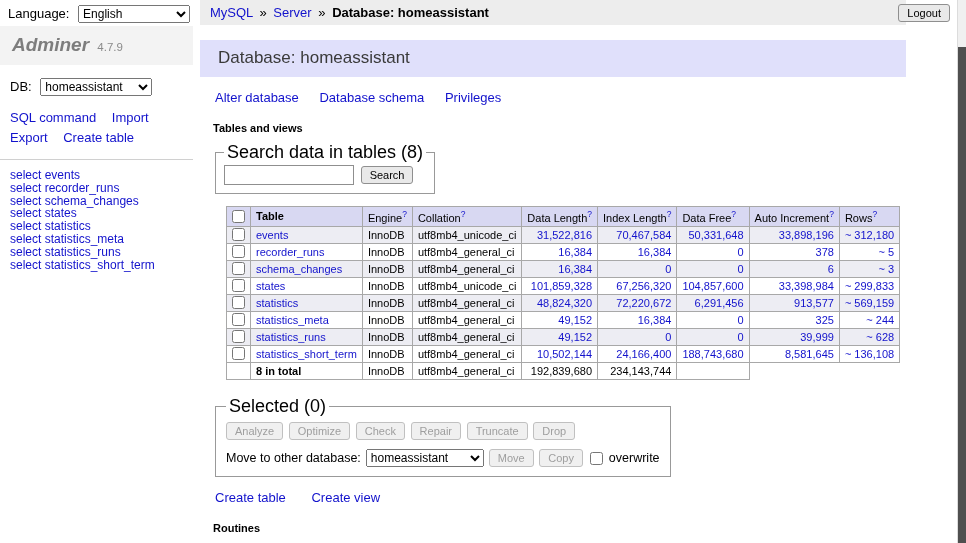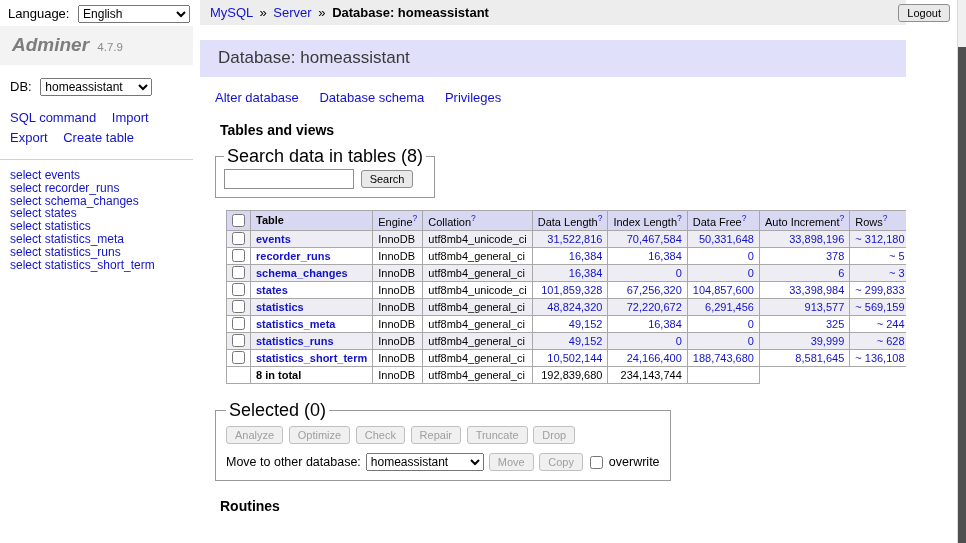--- a/index.html
+++ b/index.html
@@ -35,35 +35,35 @@
   .menu-links a{margin-right:12px;}
   .table-list{padding:9px 10px;font-size:12px;}
   .table-list a{display:block;line-height:12.8px;white-space:nowrap;}
 
   
   .main{position:absolute;left:200px;top:26px;width:706px;bottom:0;overflow:hidden;}
   .main h2{margin:14px 0 0;background:#e0e0fb;padding:8px 12px 9px 18px;font-size:17px;
            font-weight:normal;color:#3a3a3a;}
   .page-links{margin:13px 0 0 15px;}
   .page-links a{margin-right:17px;}
-  .main h3{font-size:14px;margin:17px 0 0 20px;font-weight:bold;}
+  .main h3{font-size:11px;margin:17px 0 0 13px;font-weight:bold;}
   fieldset{border:1px solid #999;display:inline-block;}
   legend{font-size:18px;padding:0 3px;}
   .search-fieldset{margin:8px 0 0 15px;padding:2px 8px 8px;}
   .search-fieldset input{width:130px;}
   .search-fieldset button{margin-left:3px;}
 
   table.data{border-collapse:collapse;margin:12px 0 0 26px;font-size:11px;}
   .data th,.data td{border:1px solid #a8a8a8;padding:2px 5px;white-space:nowrap;height:17px;}
   .data thead th{background:#d8d8f2;font-weight:normal;text-align:left;}
   .data thead th.tname{font-weight:bold;}
   .data sup a{font-size:8.5px;}
   .data th.check,.data td.check{text-align:center;padding:1px 3px;width:22px;}
   .data tbody tr:nth-child(odd) td{background:#ededf3;}
-  .data td.name a{font-weight:bold;}
+  .data td.name a{font-weight:normal;}
   .data td.num{text-align:right;}
   .data tfoot td{background:#fff;}
   .data tfoot td.total{font-weight:bold;}
   .data tfoot td.void{border:none;}
 
   .selected-fieldset{margin:16px 0 0 15px;padding:2px 10px 9px;}
   .sel-buttons{margin-top:3px;}
   .sel-buttons button{margin-right:2px;}
   .move-row{margin-top:9px;font-size:12.5px;}
   .move-row select{width:118px;margin:0 5px;}
@@ -270,20 +270,24 @@
       <button disabled="">Drop</button>
     </div>
     <div class="move-row">
       <span>Move to other database:</span><select><option>homeassistant</option></select><button disabled="">Move</button>
       <button disabled="">Copy</button>
       <input type="checkbox" id="overwrite" style="">
       <label for="overwrite">overwrite</label>
     </div>
   </fieldset>
 
+  <p class="page-links create-links">
+    <a>Create table</a>
+    <a>Create view</a>
+  </p>
 
   <h3>Routines</h3>
 
   
 
   
 </div>
 
 <div class="scrollbar">
   <div class="thumb"></div>

